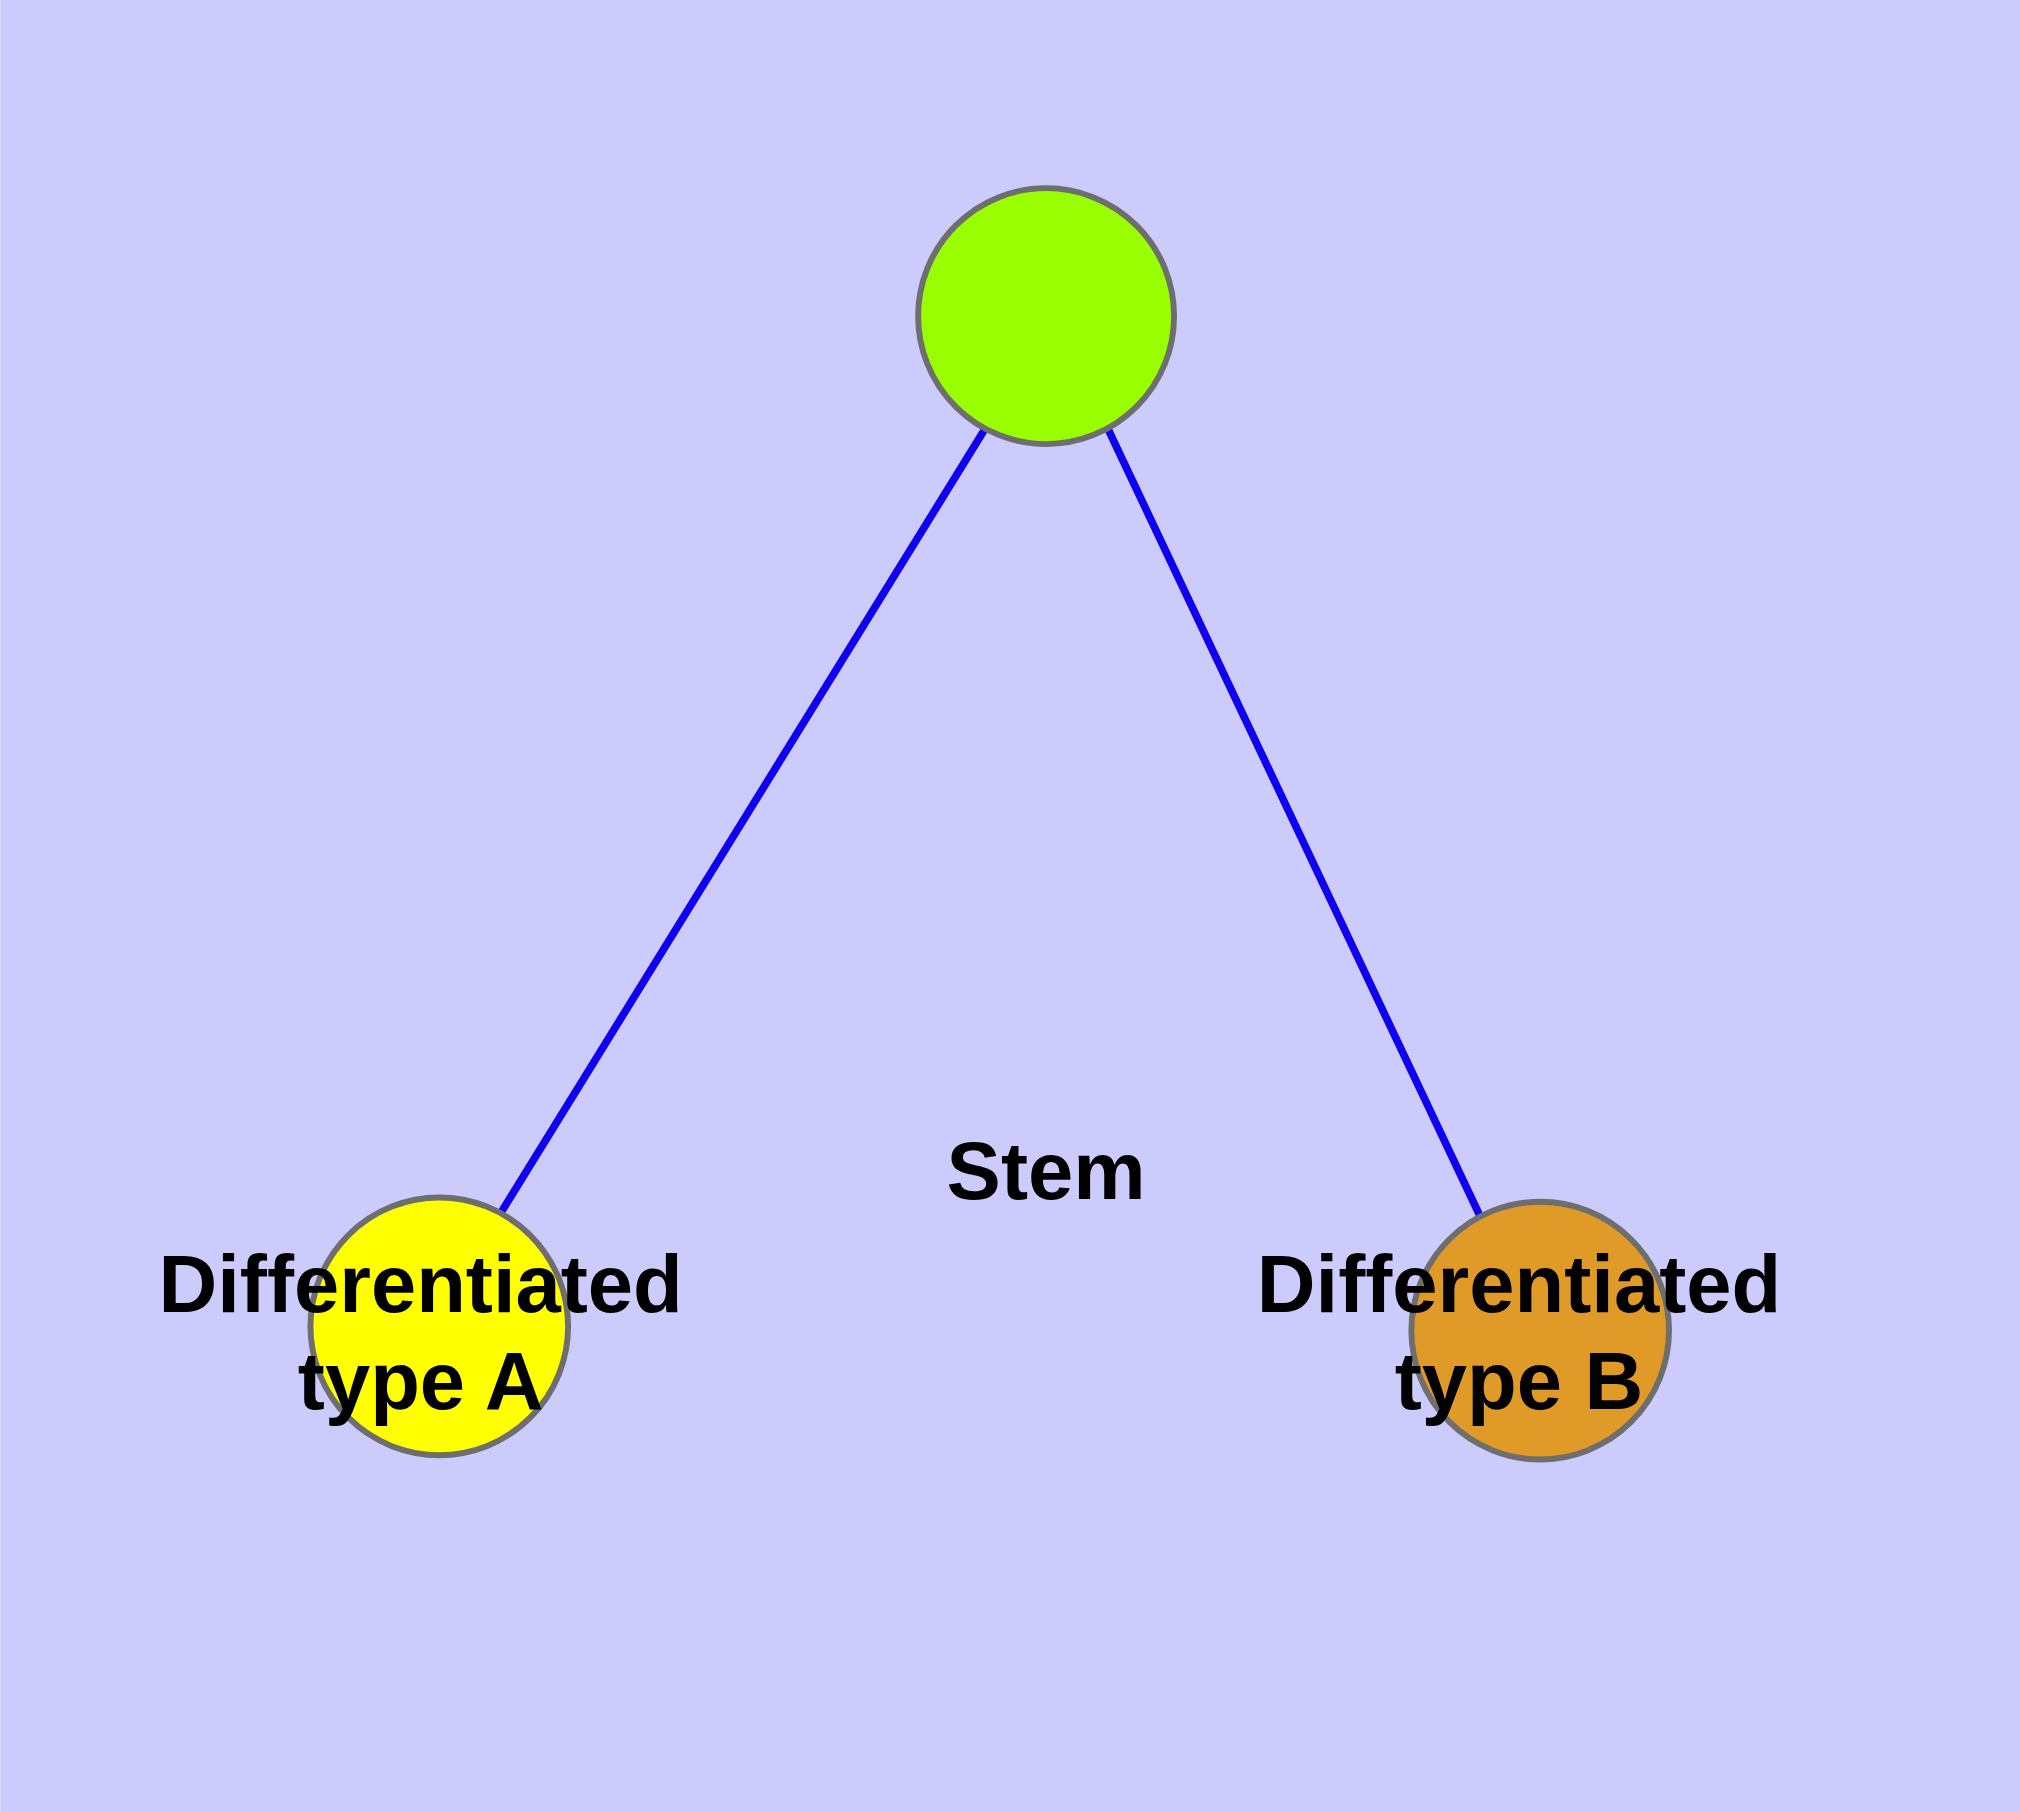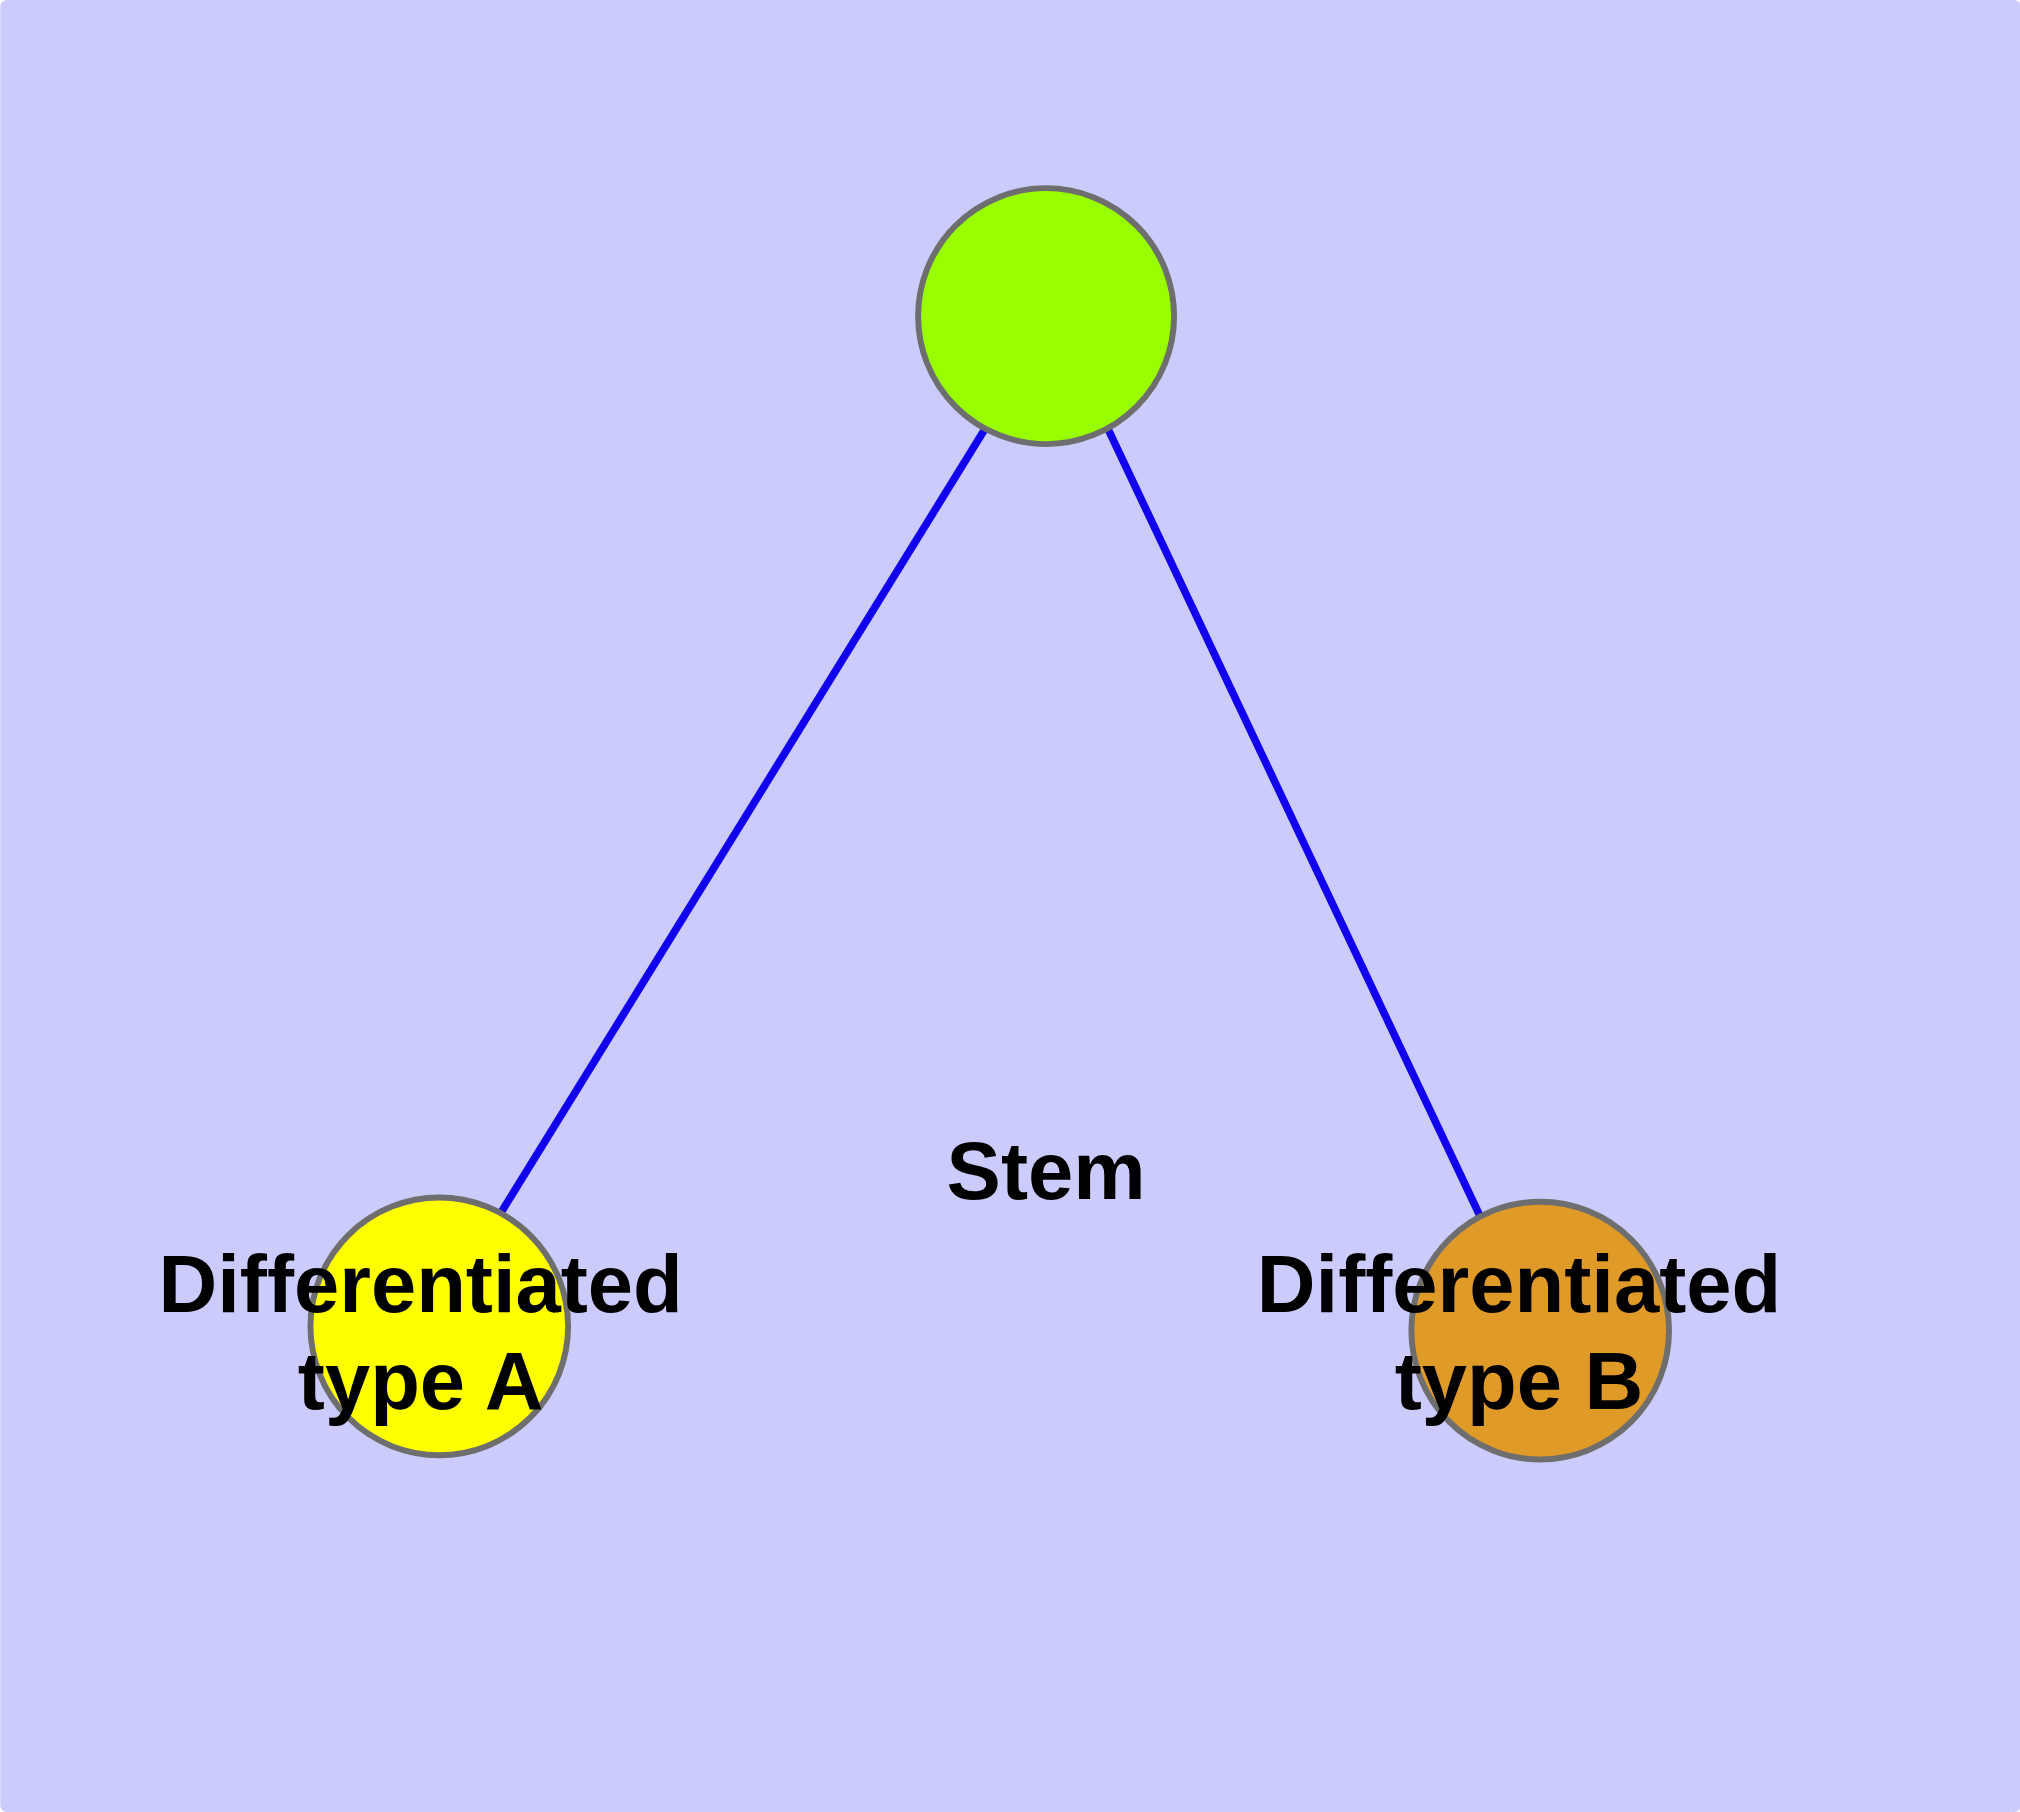--- a/index.html
+++ b/index.html
@@ -7,21 +7,20 @@
     margin: 0;
     padding: 0;
     background: #ffffff;
   }
   #canvas {
     position: relative;
     width: 2021px;
     height: 1812px;
     overflow: hidden;
     font-family: "Liberation Sans", sans-serif;
-    border-radius: 7px;
   }
   #graph-svg {
     position: absolute;
     top: 0;
     left: 0;
     width: 2021px;
     height: 1812px;
     display: block;
   }
   .node-label {

